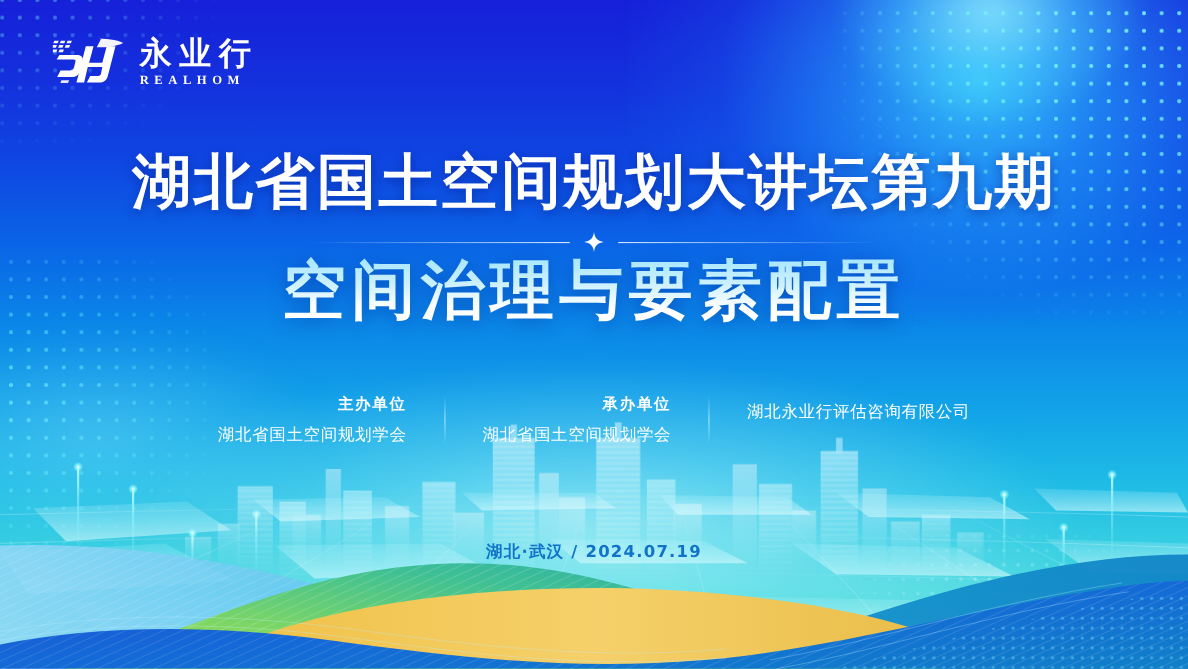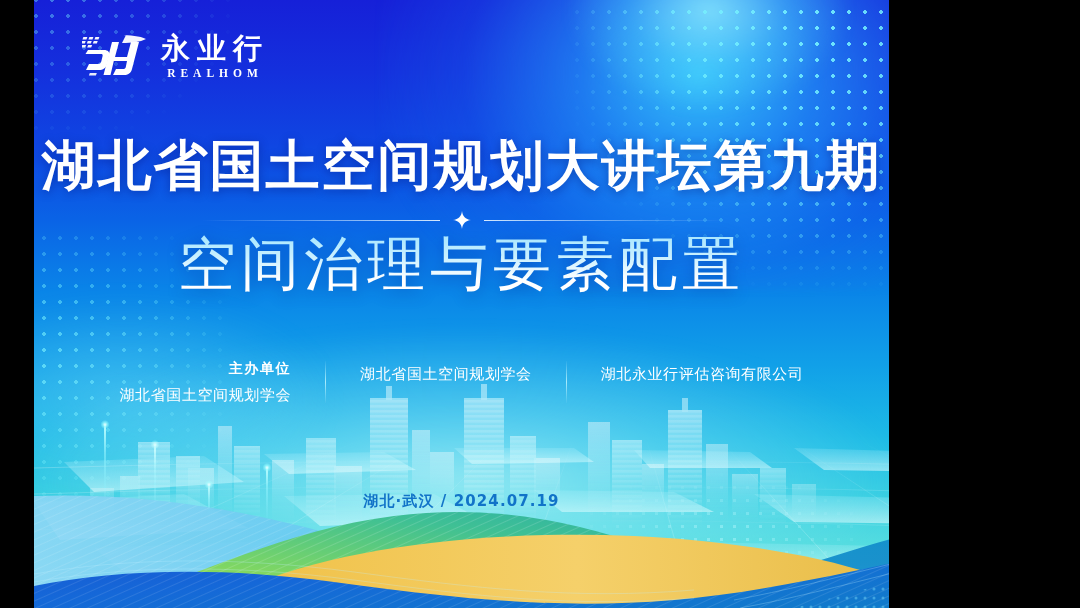--- a/index.html
+++ b/index.html
@@ -3,27 +3,26 @@
 <meta charset="utf-8">
 <title>Event Banner</title>
 <style>
   html, body {
     margin: 0;
     padding: 0;
     background: #000;
   }
   #stage {
     position: relative;
-    width: 855px;
+    width: 1080px;
     height: 608px;
     overflow: hidden;
     font-family: "Liberation Sans", "DejaVu Sans", sans-serif;
     background: #1022cf;
     user-select: none;
-    margin-left: 34px;
   }
 
   
   .bg-base {
     position: absolute; inset: 0;
     background:
       linear-gradient(180deg,
         #1620d8 0%,
         #1430dd 12%,
         #0f46e2 24%,
@@ -177,21 +176,20 @@
     line-height: 1.05;
     font-family: "DejaVu Sans", "Liberation Sans", sans-serif;
   }
   .logo-en {
     font-size: 11.5px;
     font-weight: 700;
     color: #ffffff;
     letter-spacing: 5.0px;
     margin-top: 3px;
     font-family: "Liberation Serif", "DejaVu Serif", serif;
-    text-align: center;
   }
 
   .headline {
     position: absolute;
     left: 0; right: 0;
     top: 136px;
     text-align: center;
     font-size: 54px;
     font-weight: 700;
     color: #ffffff;
@@ -228,21 +226,21 @@
     margin: 0 13px;
     flex: none;
   }
 
   .subtitle {
     position: absolute;
     left: 0; right: 0;
     top: 230px;
     text-align: center;
     font-size: 58px;
-    font-weight: 400;
+    font-weight: 700;
     letter-spacing: 5px;
     line-height: 1.2;
     white-space: nowrap;
     background: linear-gradient(180deg, #9fe4ff 0%, #c9f0ff 38%, #ffffff 72%, #ffffff 100%);
     -webkit-background-clip: text;
             background-clip: text;
     color: transparent;
     -webkit-text-fill-color: transparent;
     filter: drop-shadow(0 3px 8px rgba(0,25,130,0.40));
     font-family: "DejaVu Sans", "Liberation Sans", sans-serif;
@@ -572,20 +570,21 @@
 
   <div class="subtitle">空间治理与要素配置</div>
 
   <div class="orgs">
     <div class="org">
       <div class="org-label">主办单位</div>
       <div class="org-name">湖北省国土空间规划学会</div>
     </div>
     <div class="org-sep"></div>
     <div class="org">
+      <div class="org-label">承办单位</div>
       <div class="org-name">湖北省国土空间规划学会</div>
     </div>
     <div class="org-sep"></div>
     <div class="org">
       <div class="org-name">湖北永业行评估咨询有限公司</div>
     </div>
   </div>
 
   <div class="venue">湖北·武汉 / 2024.07.19</div>
 

